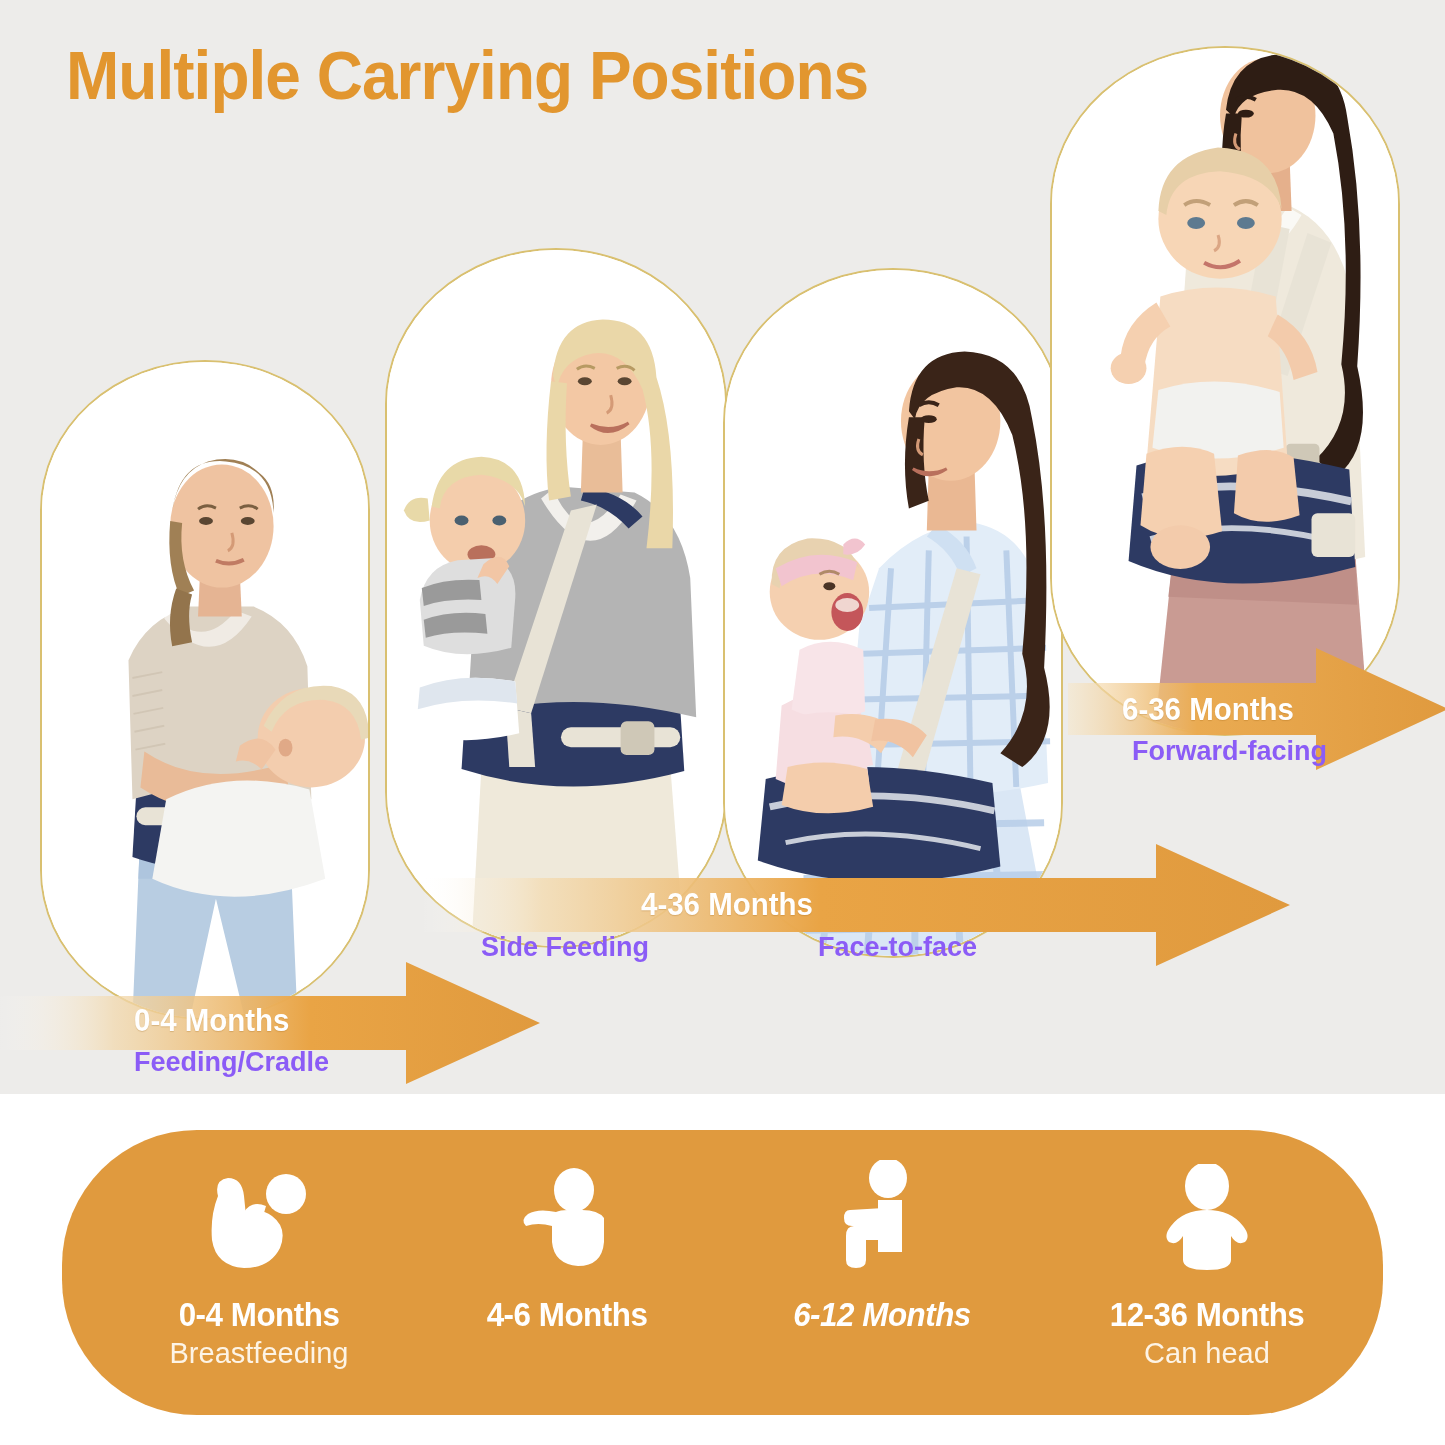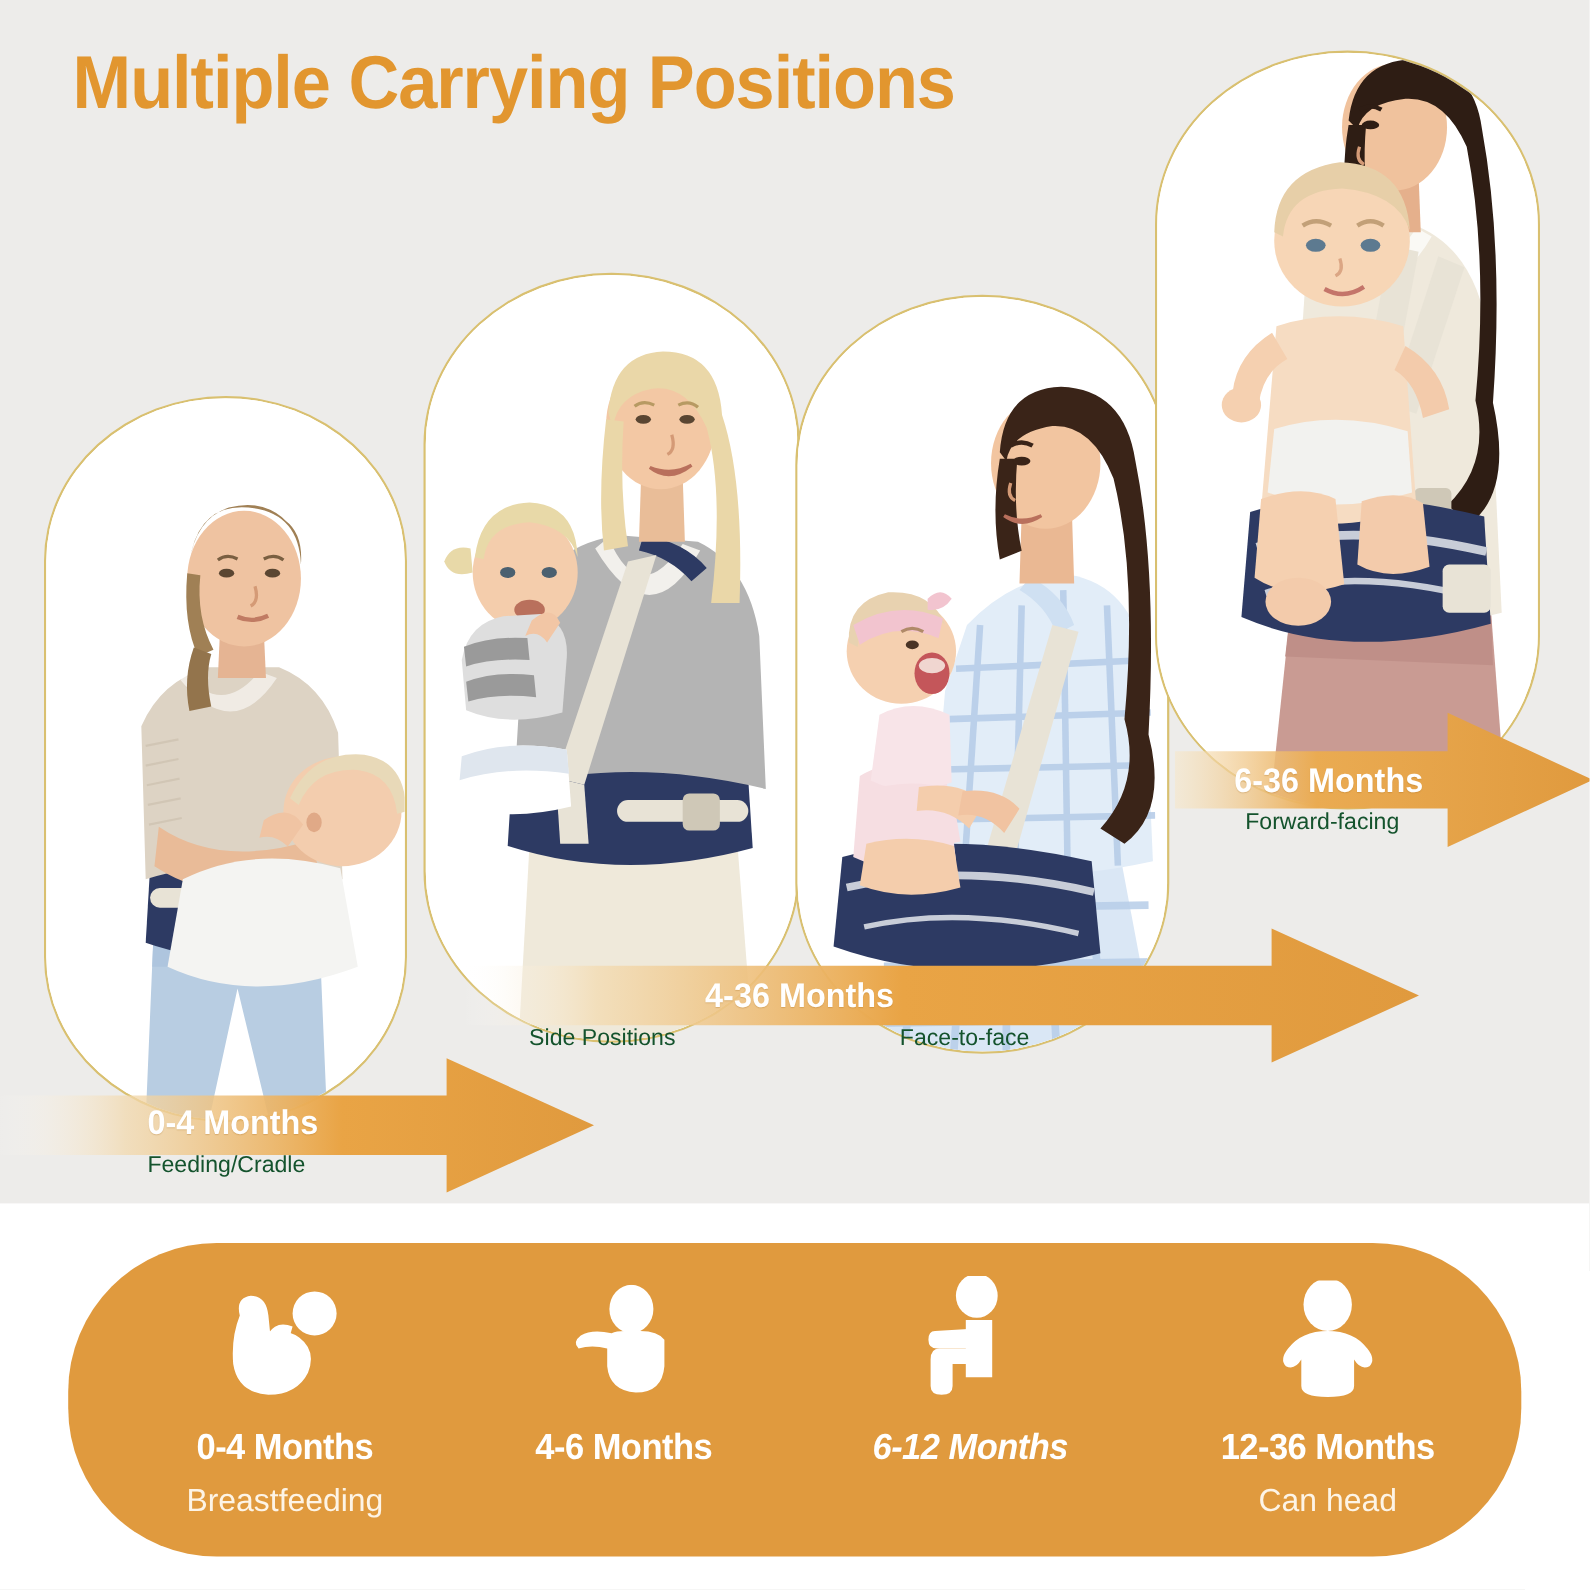--- a/index.html
+++ b/index.html
@@ -55,23 +55,24 @@
     font-size: 31px;
     font-weight: bold;
     color: #ffffff;
     white-space: nowrap;
     transform: scaleX(0.95);
     transform-origin: left top;
     text-shadow: 0 1px 1px rgba(150,90,10,.25);
   }
   .arrow-sub {
     position: absolute;
-    font-size: 21px;
-    color: #14532d;
+    font-size: 27px;
+    color: #8b5cf6;
     white-space: nowrap;
+    font-weight: bold;
   }
   #label-1  { left: 134px;  top: 1003px; }
   #sub-1    { left: 134px;  top: 1047px; }
   #label-2  { left: 641px;  top: 887px; }
   #sub-2    { left: 481px;  top: 932px; }
   #sub-2b   { left: 818px;  top: 932px; }
   #label-3  { left: 1122px; top: 692px; }
   #sub-3    { left: 1132px; top: 736px; }
 
   
@@ -101,21 +102,21 @@
   .milestone-icon svg { display: block; }
   .milestone-age {
     margin-top: 24px;
     font-size: 33px;
     font-weight: bold;
     color: #ffffff;
     letter-spacing: -0.5px;
     transform: scaleX(0.95);
   }
   .milestone-desc {
-    margin-top: 15px;
+    margin-top: 3px;
     font-size: 29px;
     color: #fdf4e6;
   }
 </style>
 </head>
 <body>
 
 <div id="stage">
 
   <div id="title">Multiple Carrying Positions</div>
@@ -365,21 +366,21 @@
           <stop offset="0%" stop-color="#ffffff" stop-opacity="0"></stop>
           <stop offset="14%" stop-color="#f3dcb4" stop-opacity=".8"></stop>
           <stop offset="46%" stop-color="#e9a445"></stop>
           <stop offset="100%" stop-color="#e09a3e"></stop>
         </linearGradient>
       </defs>
       <path d="M0 38 L736 38 L736 4 L870 65 L736 126 L736 92 L0 92 Z" fill="url(#grad2)"></path>
     </svg>
   </div>
   <div class="arrow-label" id="label-2">4-36 Months</div>
-  <div class="arrow-sub" id="sub-2">Side Positions</div>
+  <div class="arrow-sub" id="sub-2">Side Feeding</div>
   <div class="arrow-sub" id="sub-2b">Face-to-face</div>
 
   <div class="arrow" id="arrow-3">
     <svg viewBox="0 0 380 128" width="380" height="128">
       <defs>
         <linearGradient id="grad3" x1="0" y1="0" x2="1" y2="0">
           <stop offset="0%" stop-color="#f7e7c8" stop-opacity=".55"></stop>
           <stop offset="34%" stop-color="#eaab52"></stop>
           <stop offset="100%" stop-color="#e09a3e"></stop>
         </linearGradient>

